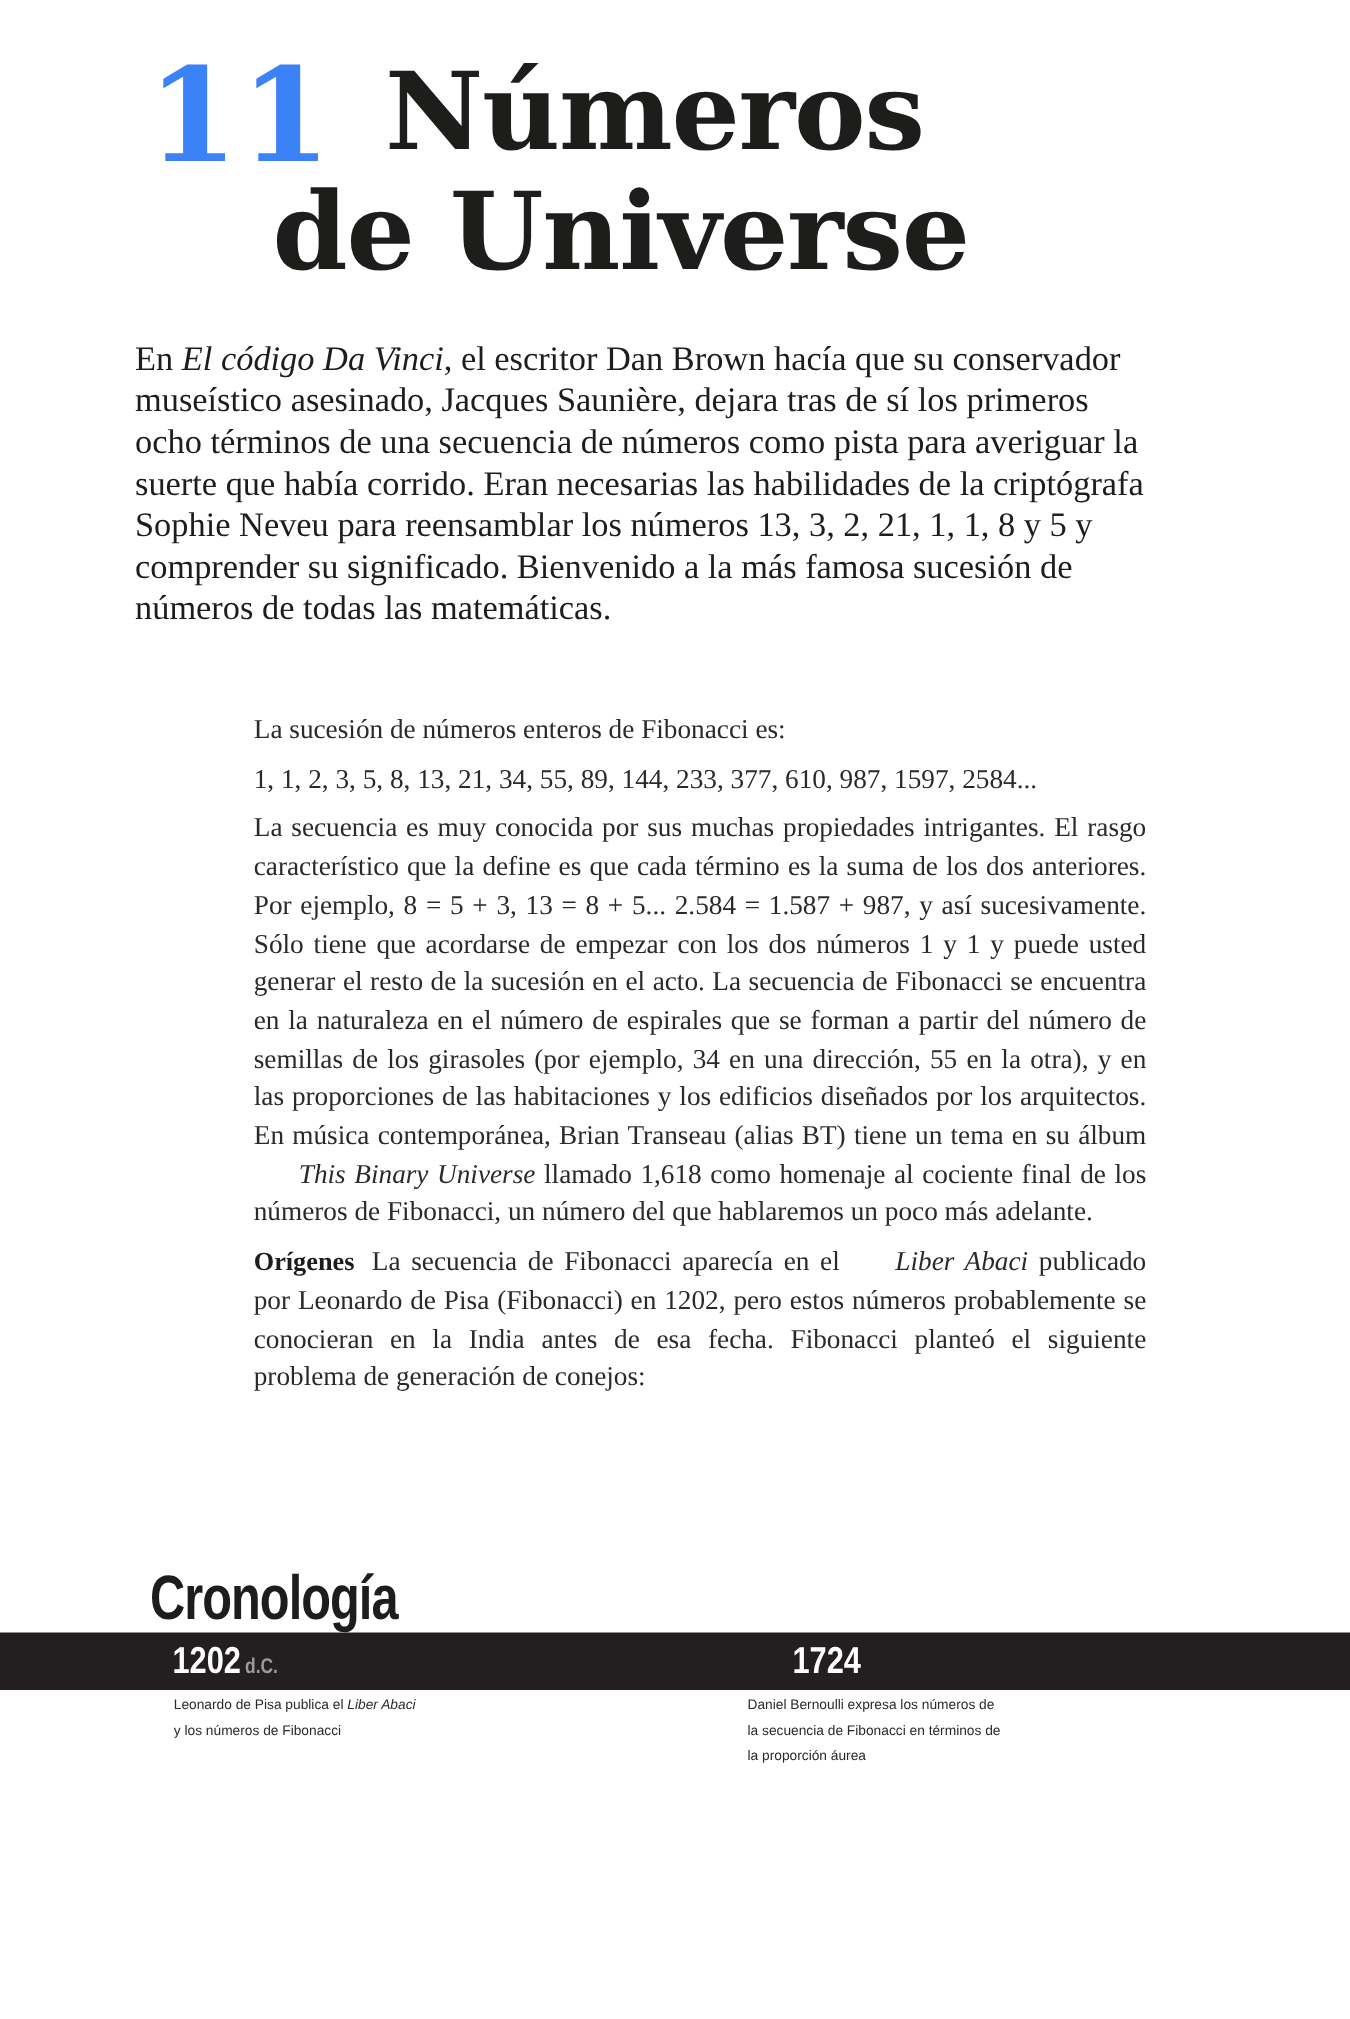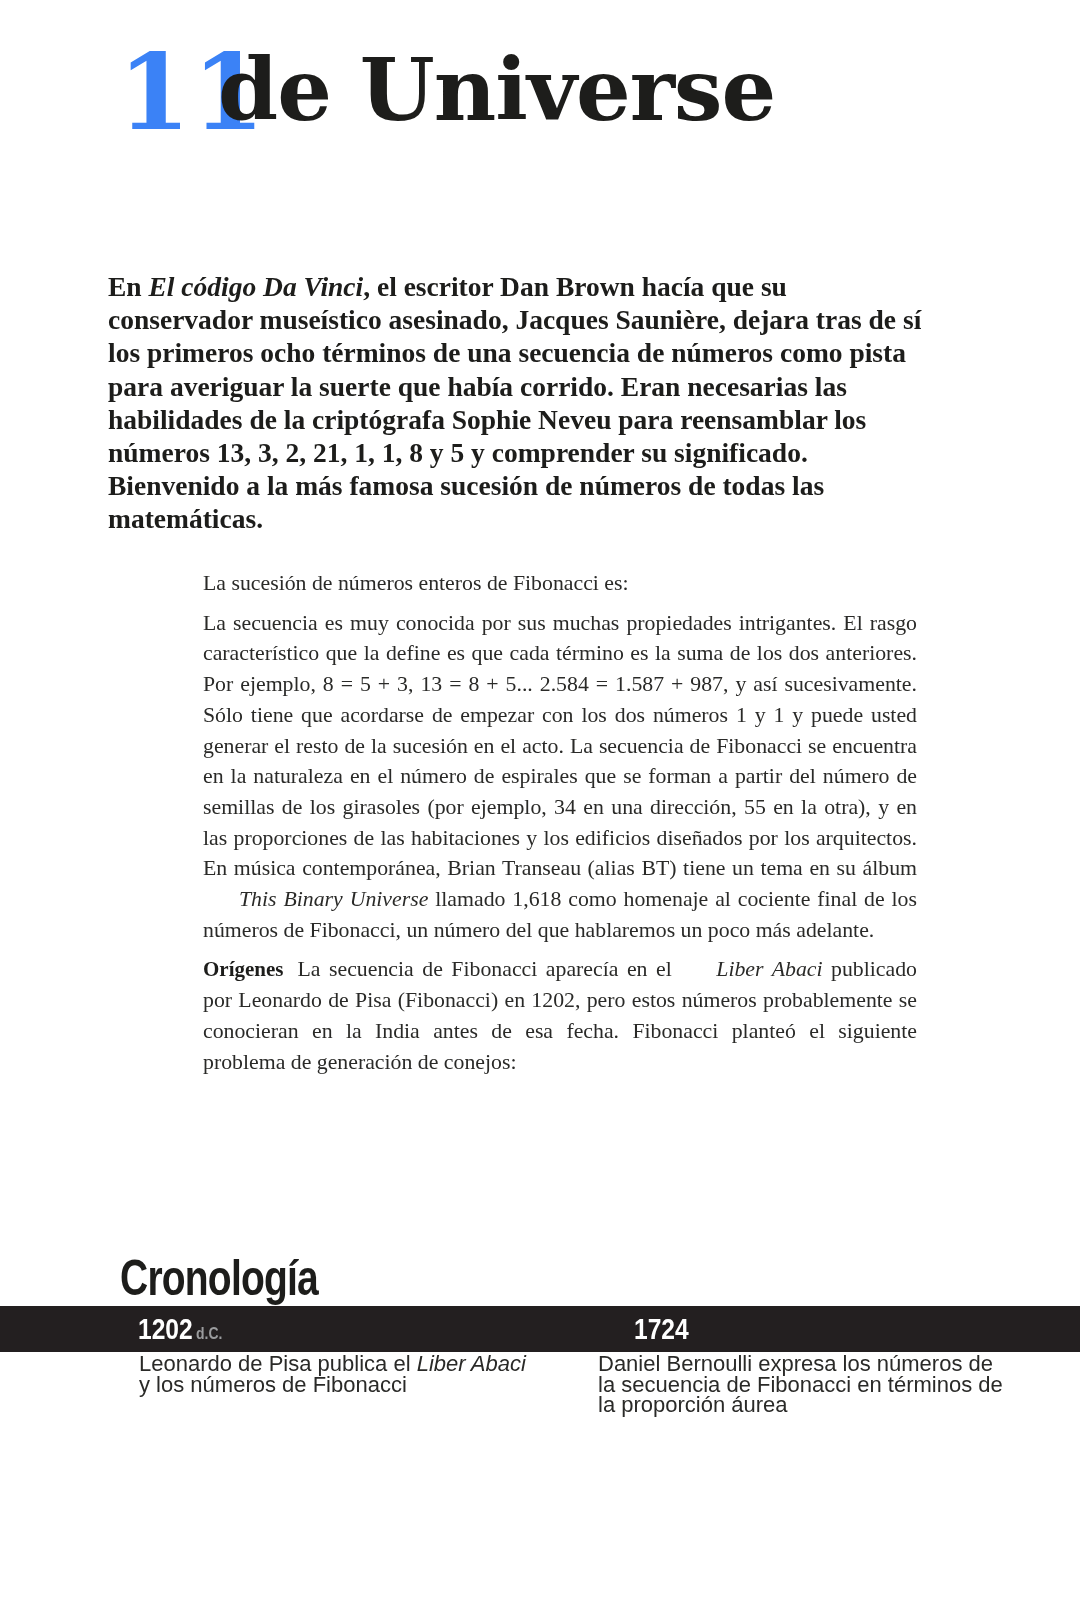--- a/index.html
+++ b/index.html
@@ -15,21 +15,21 @@
     position: absolute; left: 100px; top: 4px;
     font-family: "DejaVu Serif", serif; font-weight: bold;
     font-size: 86px; line-height: 96px; color: #1d1d1b; letter-spacing: -1px;
     white-space: nowrap;
   }
   .chapter-title .line1 { display: block; padding-left: 90px; }
   .chapter-title .line2 { display: block; }
 
   .lead {
     position: absolute; left: 108px; top: 270px; width: 820px;
-    font-family: "Liberation Serif", serif; font-weight: bold;
+    font-family: "Liberation Serif", serif; font-weight: normal;
     font-size: 27.5px; line-height: 33.2px; color: #1d1d1b;
   }
   .lead em { font-style: italic; }
 
   .body-text {
     position: absolute; left: 203px; top: 568px; width: 714px;
     font-family: Liberation Serif, serif;
     font-size: 21.8px; line-height: 30.7px; color: #2a2a28;
   }
   .body-text p { margin: 0 0 9px 0; text-align: justify; }
@@ -50,40 +50,42 @@
   .tl-year {
     position: absolute; top: 1308px;
     font-family: "Liberation Sans", sans-serif; font-weight: bold;
     font-size: 30px; line-height: 42px; color: #ffffff;
     transform: scaleX(0.82); transform-origin: left center;
   }
   .tl-year .era { font-size: 17px; color: #9a9b9d; margin-left: 4px; }
   .tl-desc {
     position: absolute; top: 1354px;
     font-family: "Liberation Sans", sans-serif;
-    font-size: 22px; line-height: 20.5px; color: #2a2a28;
+    font-size: 11px; line-height: 20.5px; color: #2a2a28;
   }
   .tl-desc em { font-style: italic; }
 </style>
 </head>
 <body>
 
 <div class="chapter-head">
   <div class="chapter-num">11</div>
   <h1 class="chapter-title" style="margin:0;">
+    <span class="line1">Números</span>
     <span class="line2">de Universe</span>
   </h1>
 </div>
 
 <div class="lead">
   <span>En </span><em>El código Da Vinci</em><span>, el escritor Dan Brown hacía que su conservador museístico asesinado, Jacques Saunière, dejara tras de sí los primeros ocho términos de una secuencia de números como pista para averiguar la suerte que había corrido. Eran necesarias las habilidades de la criptógrafa Sophie Neveu para reensamblar los números 13, 3, 2, 21, 1, 1, 8 y 5 y comprender su significado. Bienvenido a la más famosa sucesión de números de todas las matemáticas.</span>
 </div>
 
 <div class="body-text">
   <p>La sucesión de números enteros de Fibonacci es:</p>
+  <p class="seq">1, 1, 2, 3, 5, 8, 13, 21, 34, 55, 89, 144, 233, 377, 610, 987, 1597, 2584...</p>
   <p>
     <span>La secuencia es muy conocida por sus muchas propiedades intrigantes. El rasgo característico que la define es que cada término es la suma de los dos anteriores. Por ejemplo, 8 = 5 + 3, 13 = 8 + 5... 2.584 = 1.587 + 987, y así sucesivamente. Sólo tiene que acordarse de empezar con los dos números 1 y 1 y puede usted generar el resto de la sucesión en el acto. La secuencia de Fibonacci se encuentra en la naturaleza en el número de espirales que se forman a partir del número de semillas de los girasoles (por ejemplo, 34 en una dirección, 55 en la otra), y en las proporciones de las habitaciones y los edificios diseñados por los arquitectos. En música contemporánea, Brian Transeau (alias BT) tiene un tema en su álbum </span><em>This Binary Universe</em><span> llamado 1,618 como homenaje al cociente final de los números de Fibonacci, un número del que hablaremos un poco más adelante.</span>
   </p>
   <p>
     <span class="sub-head">Orígenes</span><span>La secuencia de Fibonacci aparecía en el </span><em>Liber Abaci</em><span> publicado por Leonardo de Pisa (Fibonacci) en 1202, pero estos números probablemente se conocieran en la India antes de esa fecha. Fibonacci planteó el siguiente problema de generación de conejos:</span>
   </p>
 </div>
 
 <div class="timeline-title">Cronología</div>
 <div class="timeline-bar"></div>

